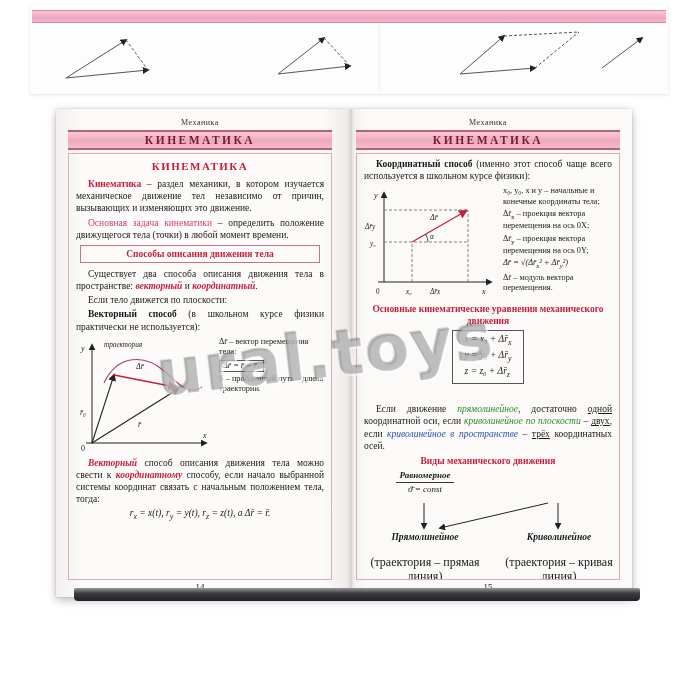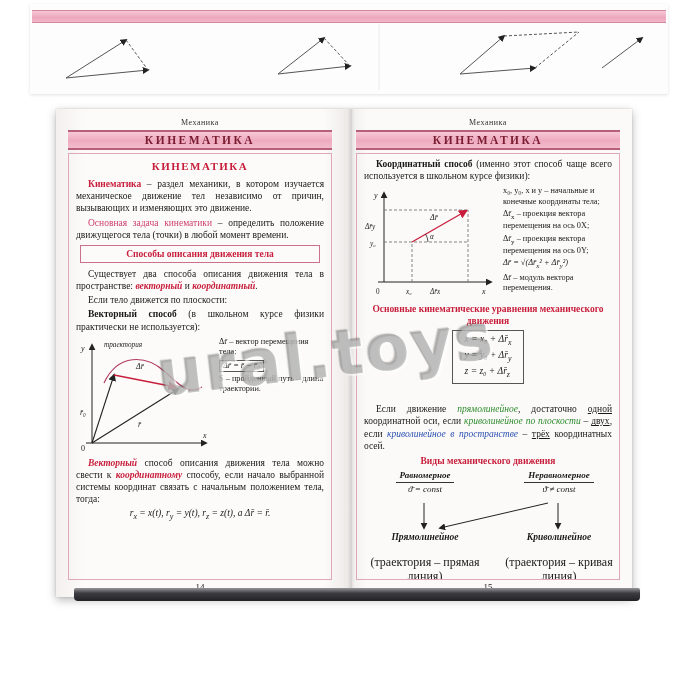--- a/index.html
+++ b/index.html
@@ -217,24 +217,20 @@
         <div class="flow">
           <svg width="258" height="108" viewBox="0 0 258 108">
             <line x1="60" y1="33" x2="60" y2="58" stroke="#222" stroke-width="1" marker-end="url(#ab)"></line>
             <line x1="194" y1="33" x2="194" y2="58" stroke="#222" stroke-width="1" marker-end="url(#ab)"></line>
             <line x1="184" y1="33" x2="76" y2="58" stroke="#222" stroke-width="1" marker-end="url(#ab)"></line>
           </svg>
           <div class="fnode" style="left:12px; top:0; width:98px;">
             <span class="ft">Равномерное</span>
             <div class="feq">ϑ̄ = const</div>
           </div>
-          <div class="fnode" style="left:142px; top:0; width:106px;">
-            <span class="ft">Неравномерное</span>
-            <div class="feq">ϑ̄ ≠ const</div>
-          </div>
           <div class="fnode" style="left:4px; top:62px; width:114px;">
             <div class="fb">Прямолинейное</div>
             <div class="fn2">(траектория – прямая линия)</div>
           </div>
           <div class="fnode" style="left:138px; top:62px; width:114px;">
             <div class="fb">Криволинейное</div>
             <div class="fn2">(траектория – кривая линия)</div>
           </div>
         </div>
       </div>

